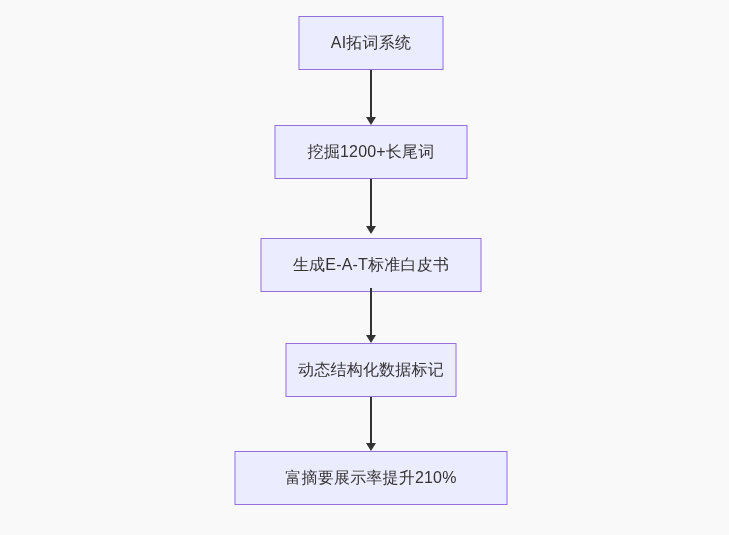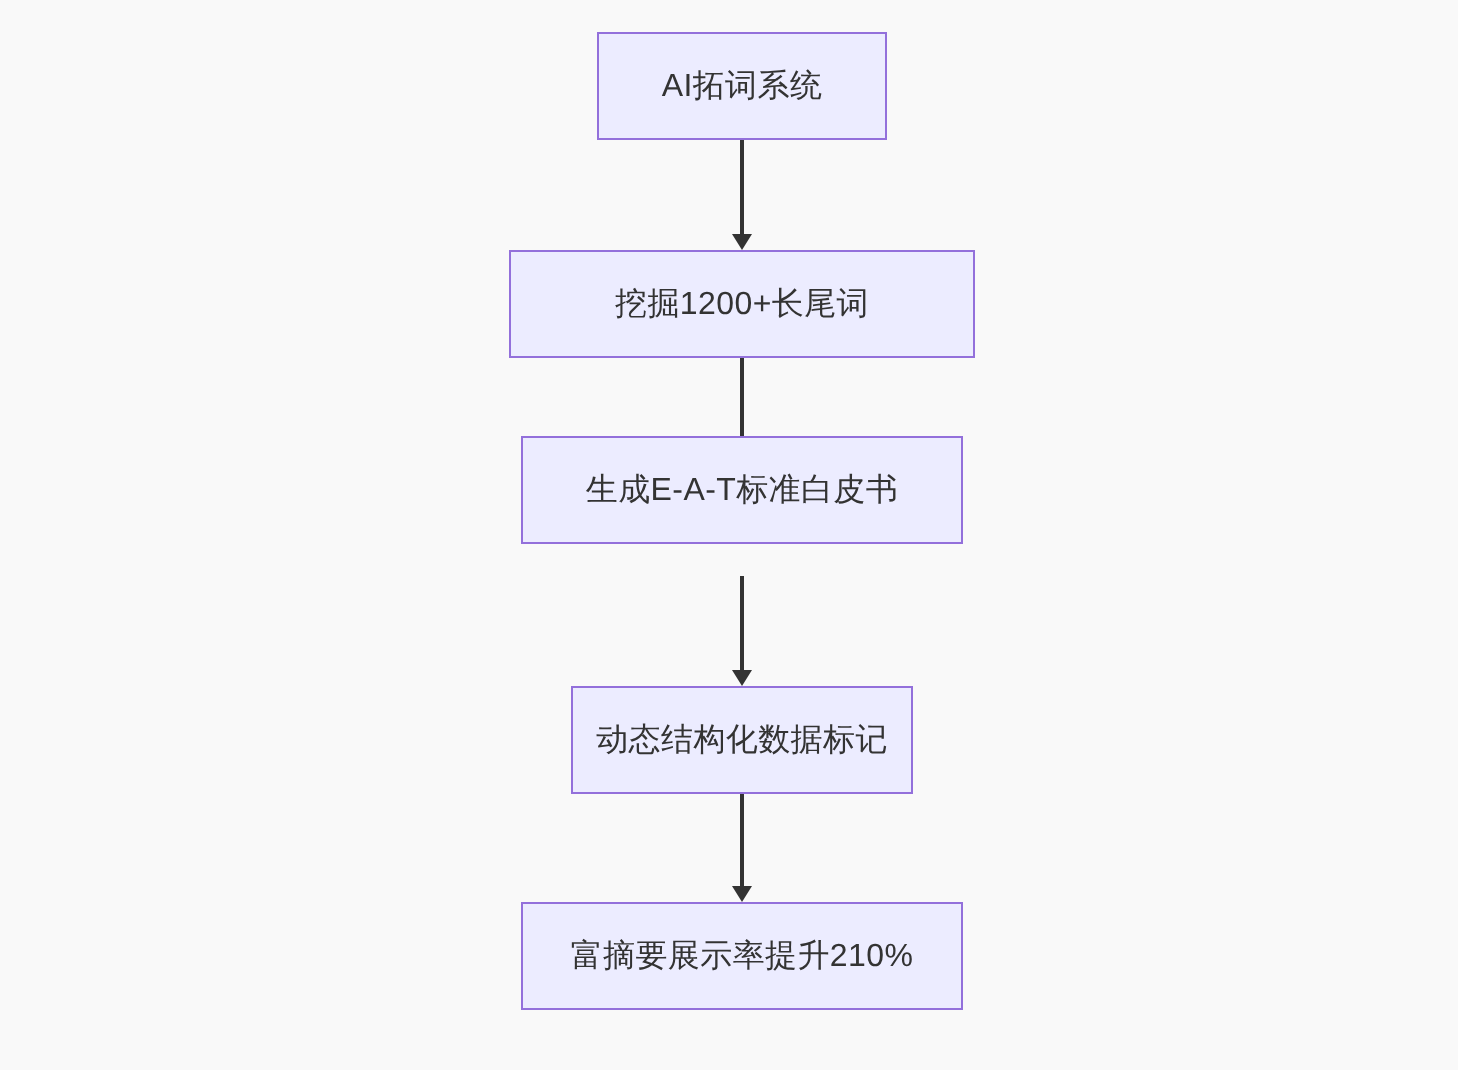--- a/index.html
+++ b/index.html
@@ -65,44 +65,44 @@
 
   <div class="node" style="top:16px;width:145px">
     <span class="node-label">AI拓词系统</span>
   </div>
 
   <div class="edge" style="top:70px;height:55px">
     <div class="stem"></div>
     <div class="head"></div>
   </div>
 
-  <div class="node" style="top:125px;width:233px">
+  <div class="node" style="top:125px;width:193px">
     <span class="node-label">挖掘1200+长尾词</span>
   </div>
 
   <div class="edge" style="top:179px;height:55px">
     <div class="stem"></div>
     <div class="head"></div>
   </div>
 
-  <div class="node" style="top:218px;width:221px">
+  <div class="node" style="top:238px;width:221px">
     <span class="node-label">生成E-A-T标准白皮书</span>
   </div>
 
   <div class="edge" style="top:288px;height:55px">
     <div class="stem"></div>
     <div class="head"></div>
   </div>
 
   <div class="node" style="top:343px;width:171px">
     <span class="node-label">动态结构化数据标记</span>
   </div>
 
   <div class="edge" style="top:397px;height:54px">
     <div class="stem"></div>
     <div class="head"></div>
   </div>
 
-  <div class="node" style="top:451px;width:221px">
+  <div class="node" style="top:451px;width:273px">
     <span class="node-label">富摘要展示率提升210%</span>
   </div>
 
 </div>
 
 </body></html>

